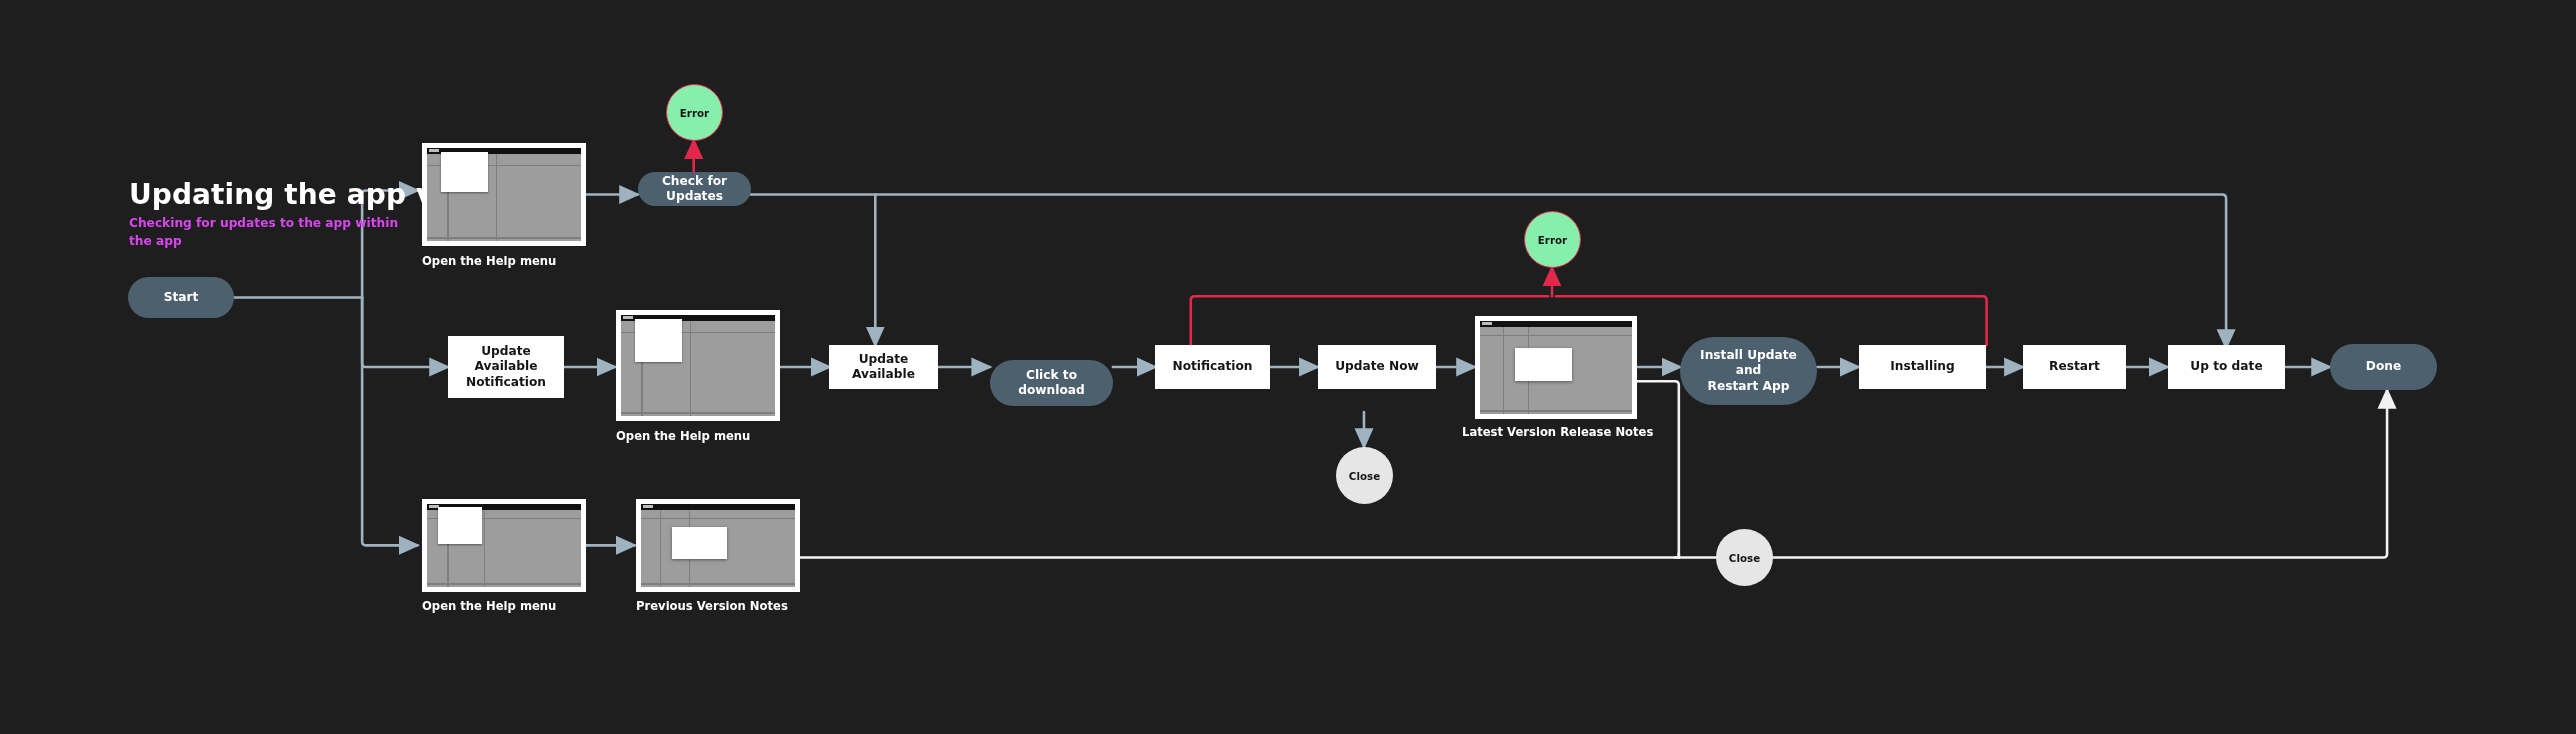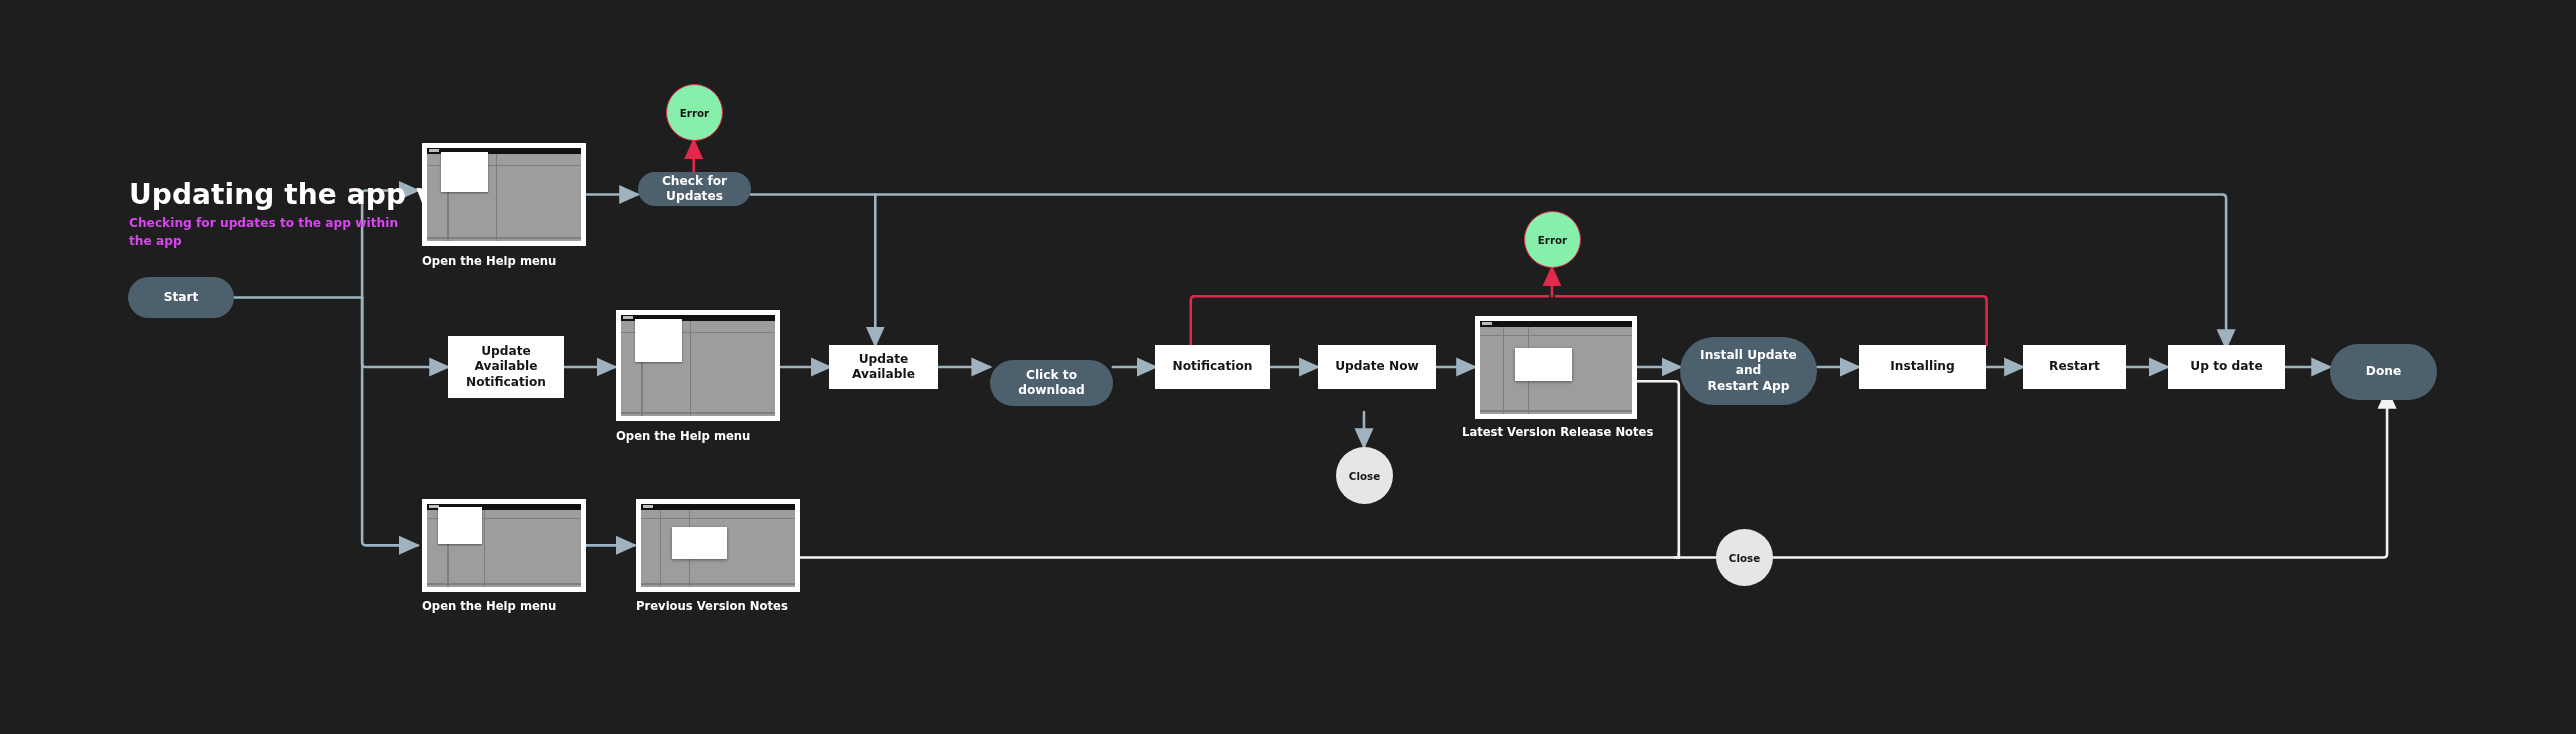--- a/index.html
+++ b/index.html
@@ -178,21 +178,21 @@
   </div>
 
   <div class="node rect" style="left:2023px;top:345px;width:103px;height:44px;">
     <span>Restart</span>
   </div>
 
   <div class="node rect" style="left:2168px;top:345px;width:117px;height:44px;">
     <span>Up to date</span>
   </div>
 
-  <div class="node pill" style="left:2330px;top:344px;width:107px;height:56px;">
+  <div class="node pill" style="left:2330px;top:344px;width:107px;height:46px;">
     <span>Done</span>
   </div>
 
   <div class="node circ circ-close" style="left:1716px;top:529px;width:57px;height:57px;">
     <span>Close</span>
   </div>
 
   <div class="shot" style="left:422px;top:143px;width:164px;height:103px;">
     <div class="inner">
       <div class="titlebar">

